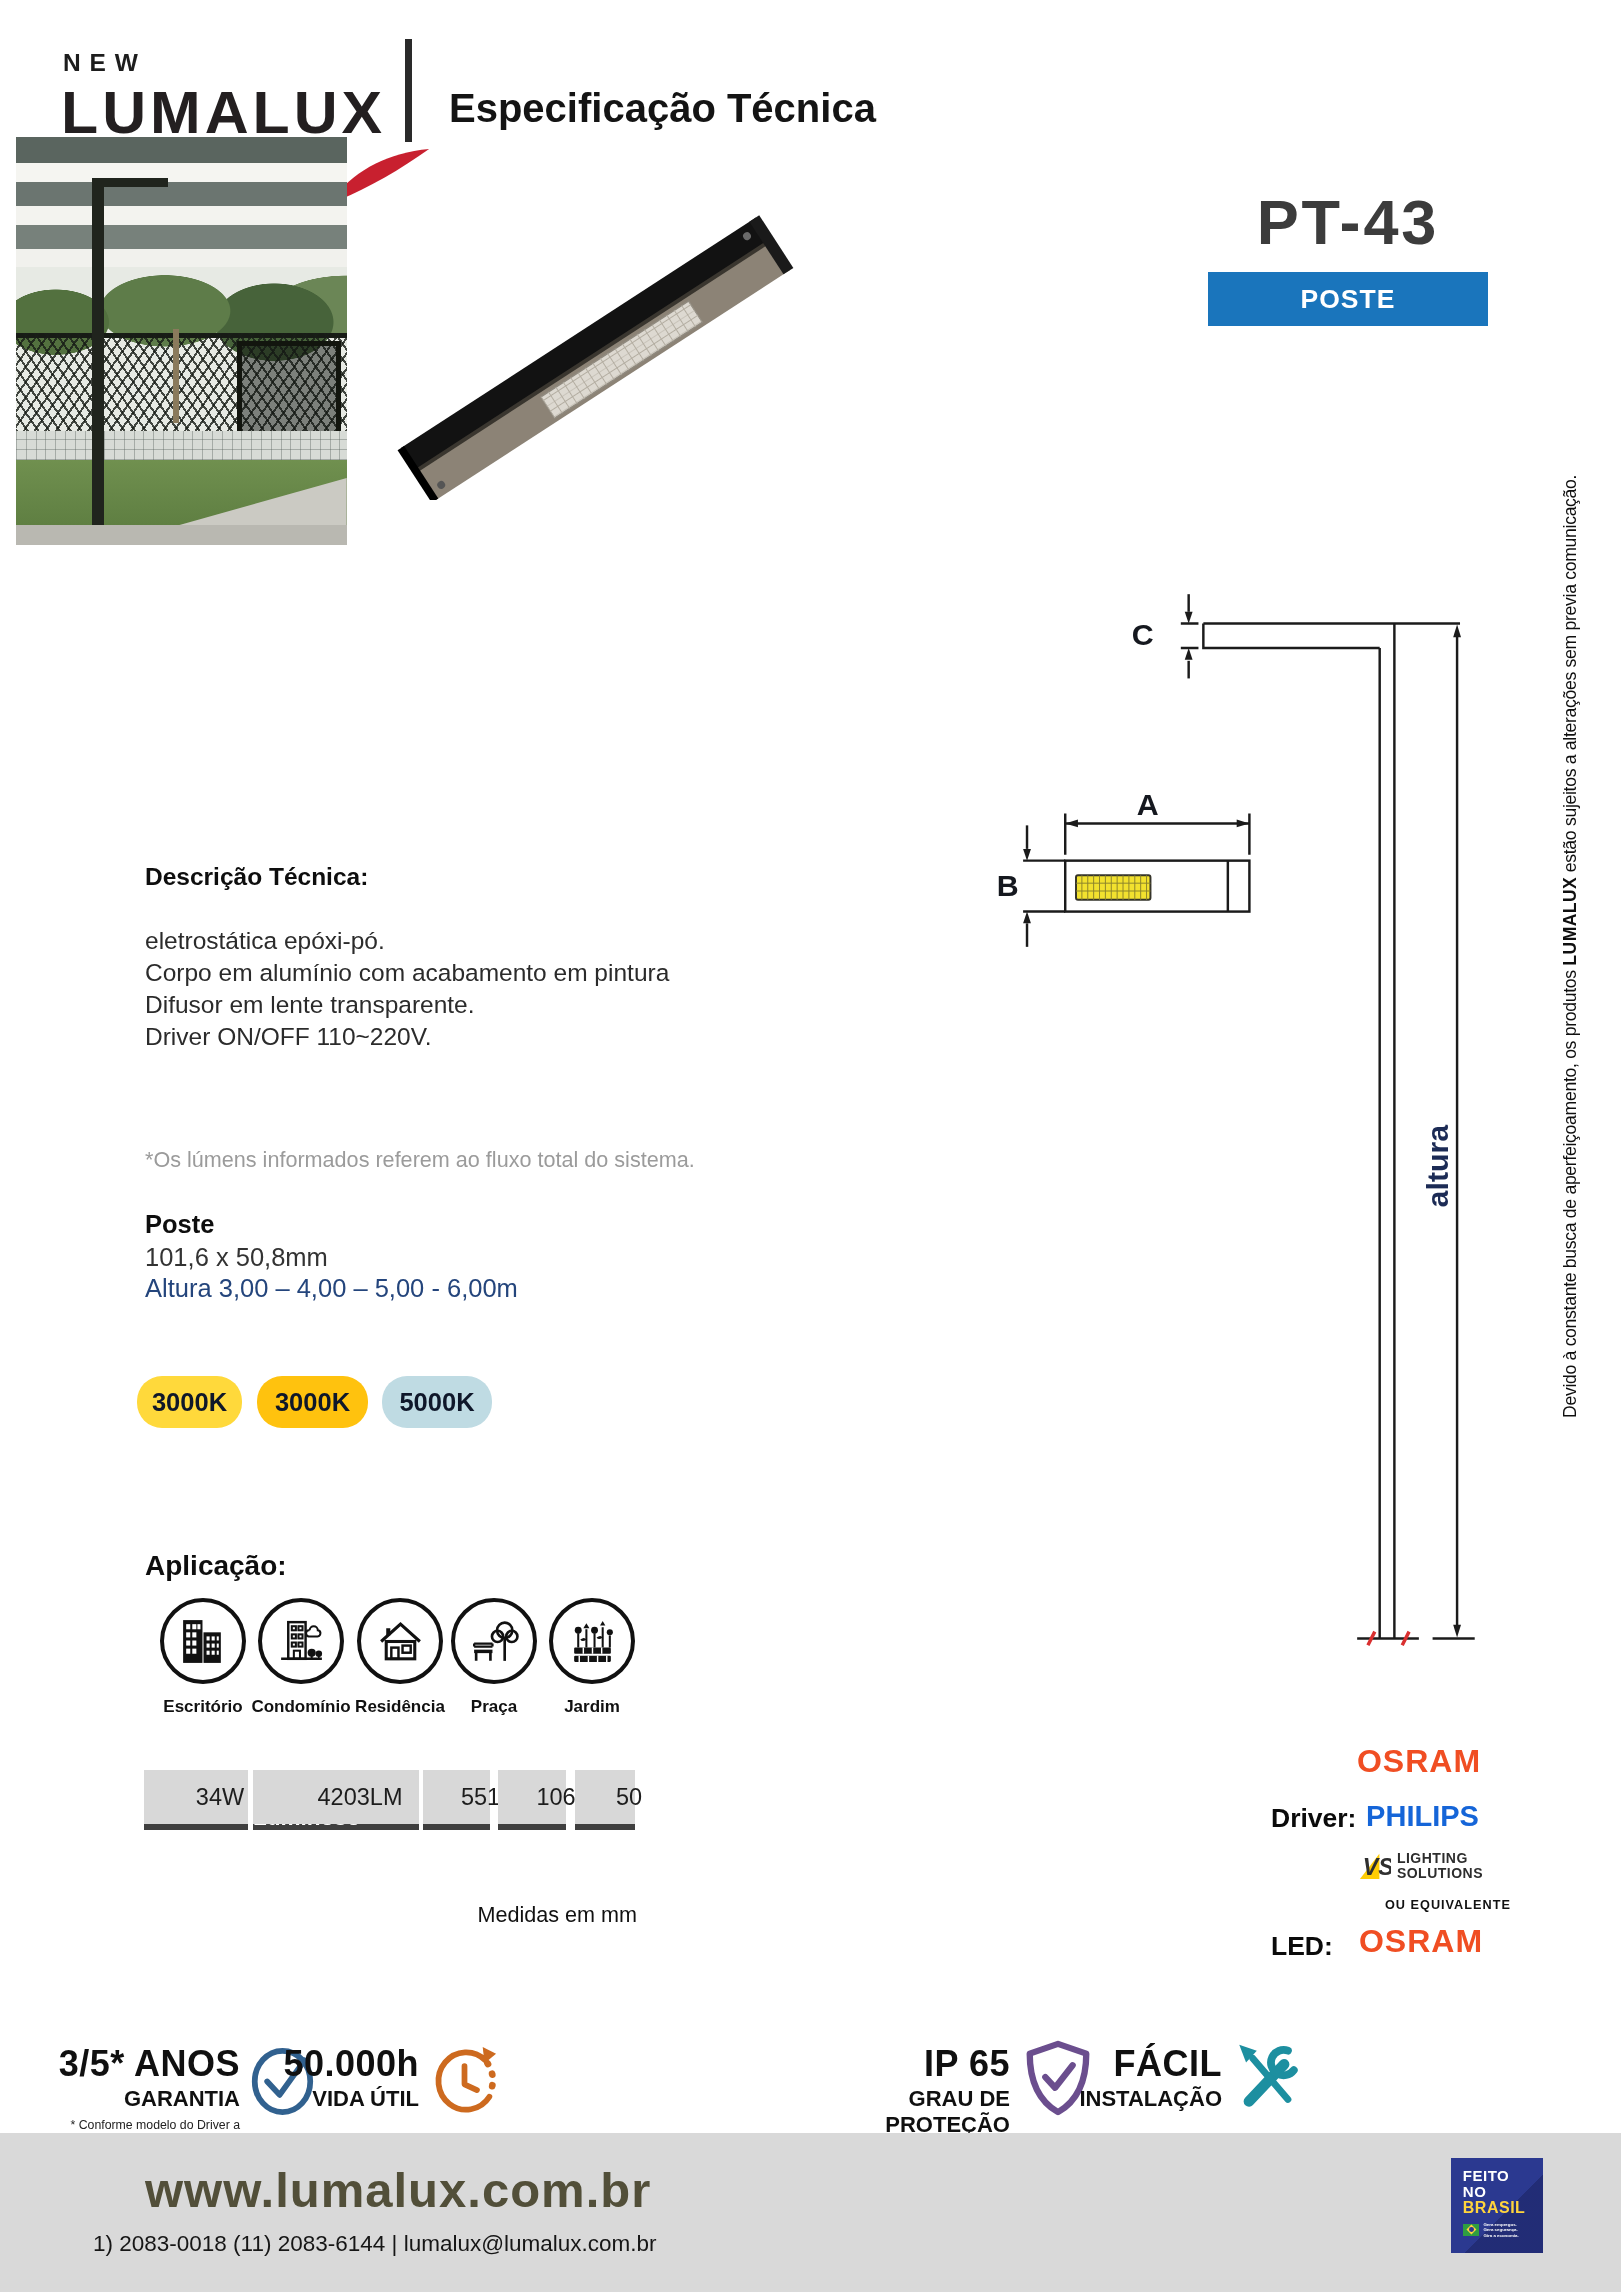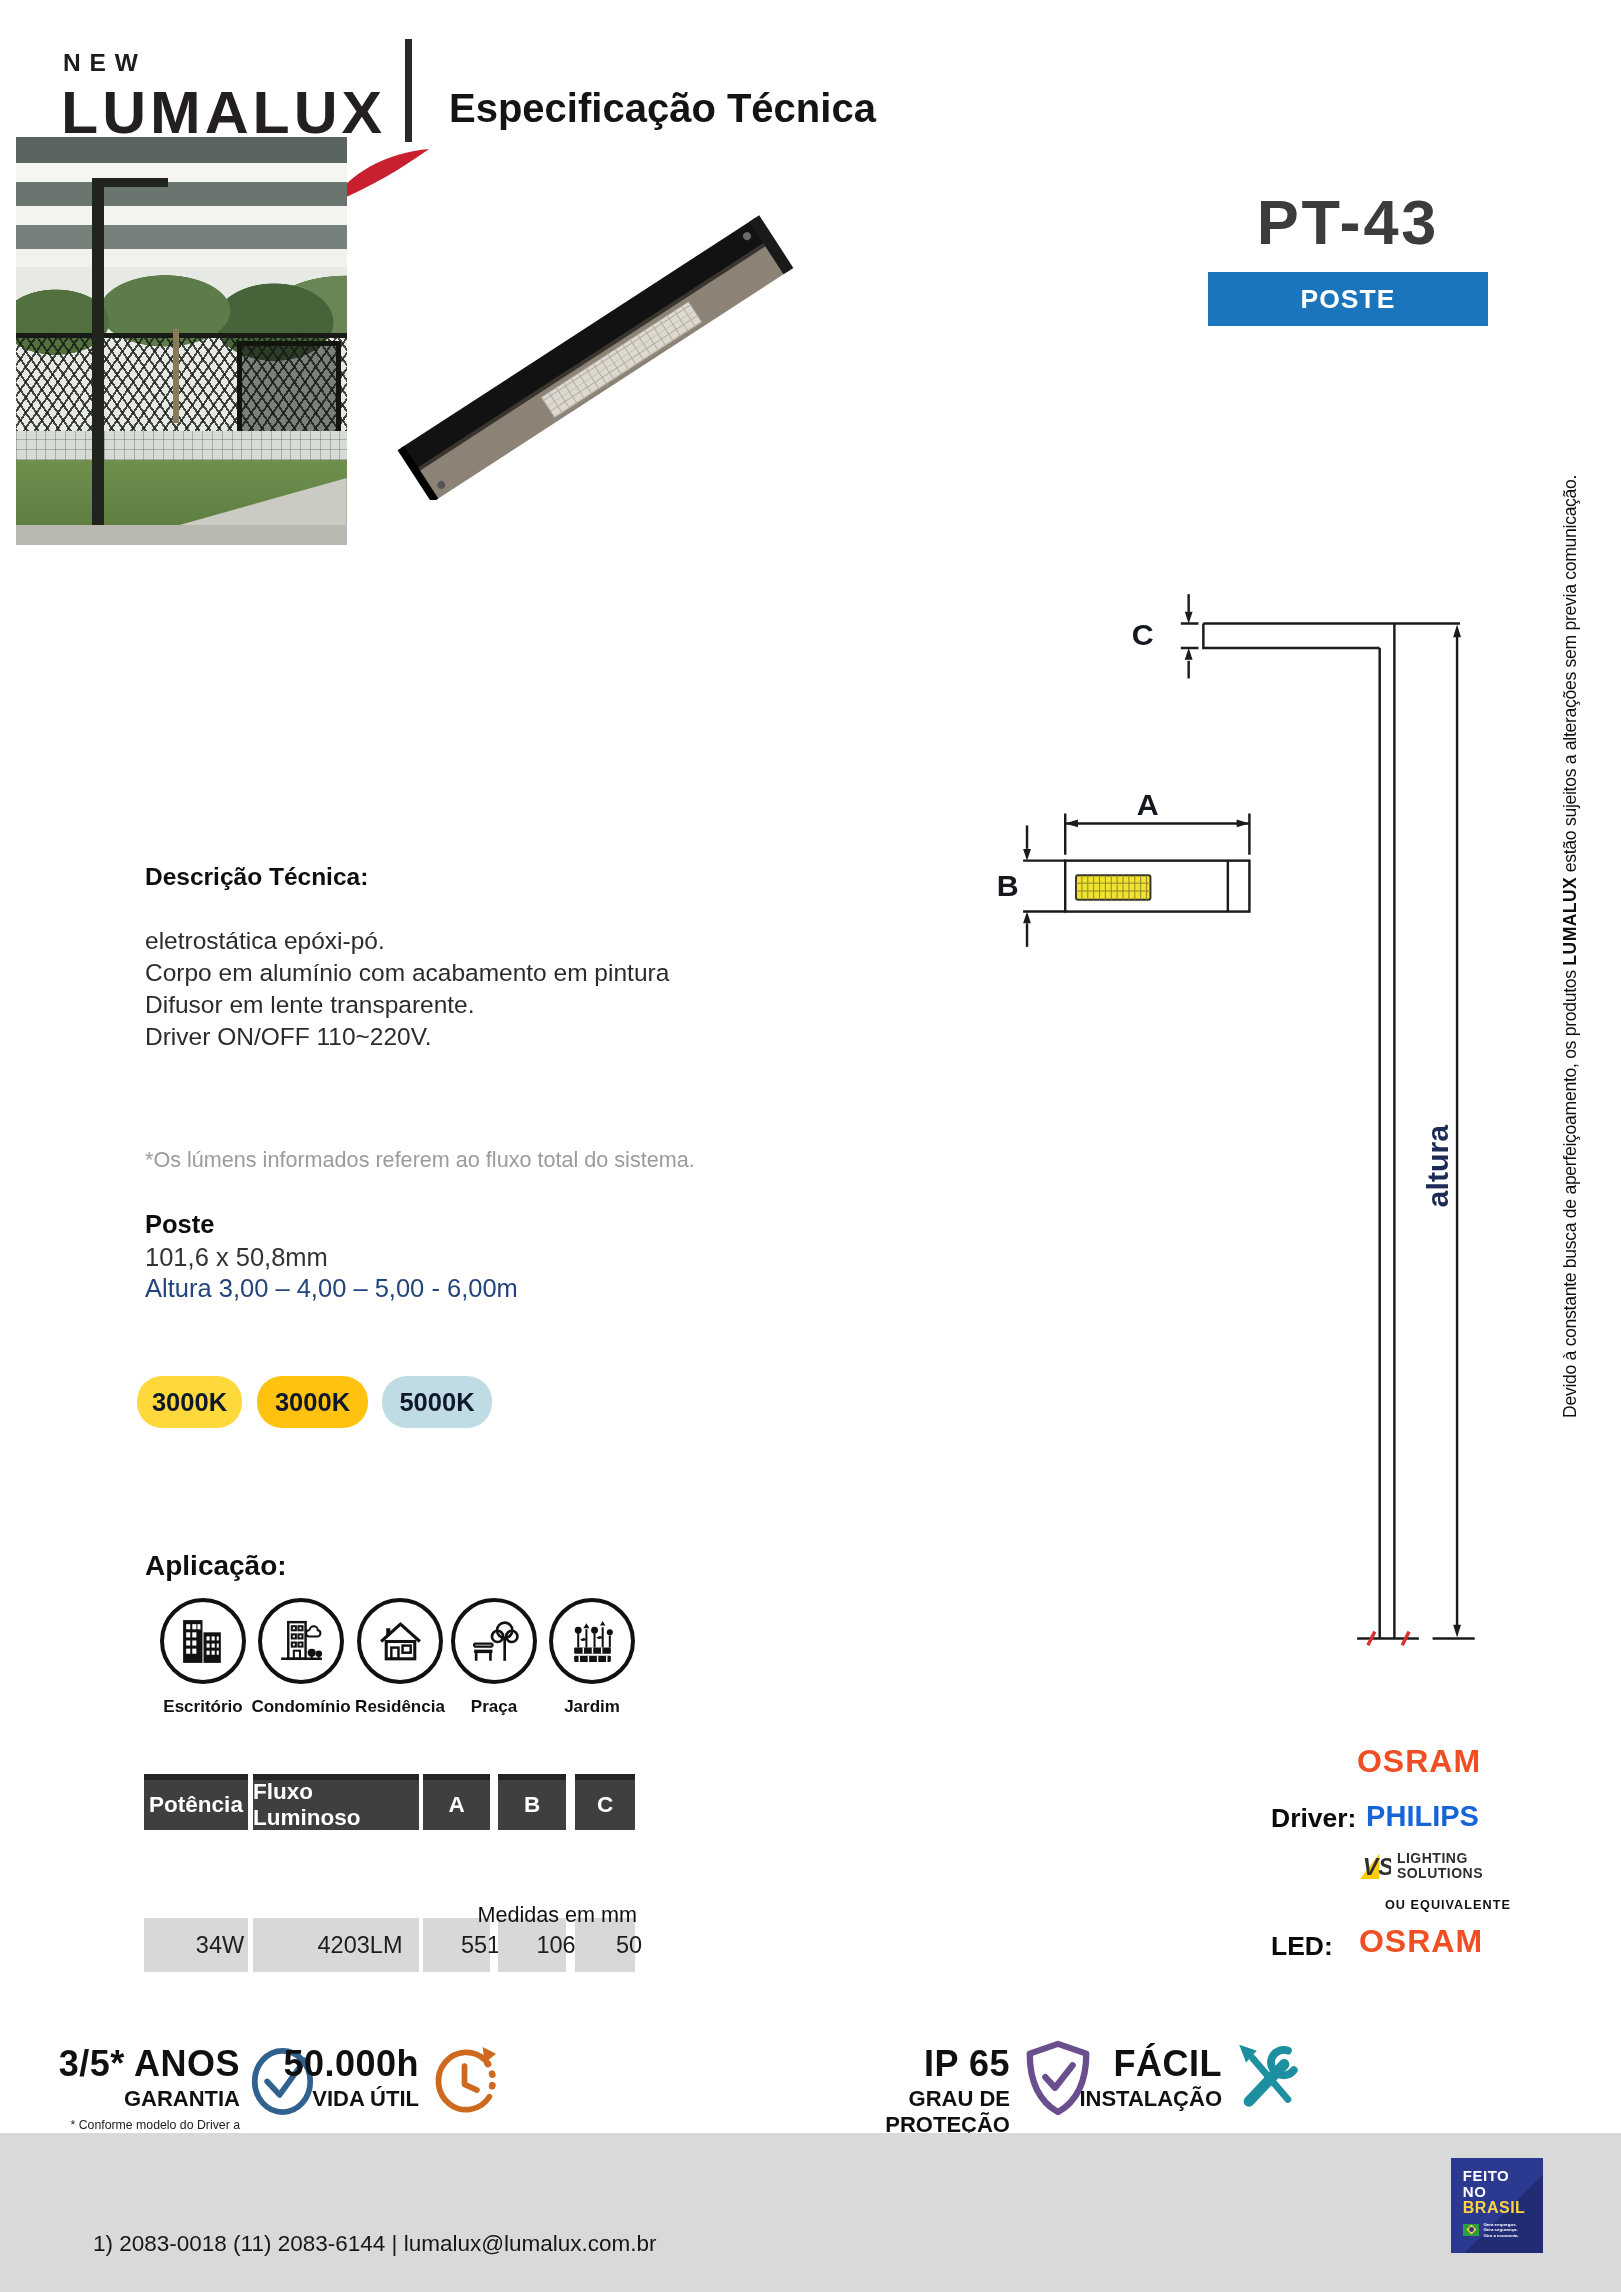--- a/index.html
+++ b/index.html
@@ -83,21 +83,21 @@
   .app-item{top:1598px;width:108px;text-align:center;}
   .app-circle{width:86px;height:86px;border:4.4px solid #111;border-radius:50%;margin:0 auto;
               display:flex;align-items:center;justify-content:center;box-sizing:border-box;}
   .app-label{margin-top:12.7px;font-size:17px;font-weight:700;color:#111;}
   .ai0{left:149px;} .ai1{left:247px;} .ai2{left:346px;} .ai3{left:440px;} .ai4{left:538px;}
 
   
   .th,.td{display:flex;align-items:center;justify-content:center;box-sizing:border-box;}
   .th{top:1774px;height:56px;background:#3f3f3f;border-top:6.9px solid #232323;color:#fff;
       font-size:22.5px;font-weight:700;}
-  .td{top:1918px;height:54px;background:#d8d8d8;color:#1d1d1d;font-size:23.5px;padding-left:48px;}
+  .td{top:1770px;height:54px;background:#d8d8d8;color:#1d1d1d;font-size:23.5px;padding-left:48px;}
   .c0{left:144px;width:104px;} .c1{left:253px;width:166px;} .c2{left:423px;width:67px;}
   .c3{left:498px;width:68px;} .c4{left:575px;width:60px;}
   .tbl-note{left:441px;top:1902px;width:196px;text-align:right;font-size:21.6px;color:#111;}
 
   
   .osram{width:132px;text-align:center;font-size:32px;font-weight:800;color:#f04e23;letter-spacing:1px;}
   .osram1{left:1353px;top:1743px;}
   .osram2{left:1355px;top:1923px;}
   .driver-label{left:1271px;top:1803px;font-size:26.5px;font-weight:800;color:#0b0b0b;}
   .philips{left:1358px;top:1800px;width:129px;text-align:center;font-size:29px;font-weight:800;color:#1565d8;}
@@ -430,20 +430,21 @@
     <div class="feat-sub">INSTALAÇÃO</div>
   </div>
   <svg class="abs f4i" width="73" height="76" viewBox="0 0 74 78">
     <path d="M18 64 L54 26" stroke="#1d8fa0" stroke-width="11" stroke-linecap="round" fill="none"></path>
     <path d="M58 12 A13 13 0 1 0 64 32" stroke="#1d8fa0" stroke-width="8" fill="none" stroke-linecap="round"></path>
     <path d="M22 20 L58 62" stroke="#1d8fa0" stroke-width="7" stroke-linecap="round" fill="none"></path>
     <polygon points="8,6 26,12 15,24" fill="#1d8fa0"></polygon>
   </svg>
 
   <div class="abs footer"></div>
+  <div class="abs site-url">www.lumalux.com.br</div>
   <div class="abs contact">1) 2083-0018 (11) 2083-6144 |  lumalux@lumalux.com.br</div>
   <div class="abs made-badge">
     <div class="mb-line">FEITO</div>
     <div class="mb-line">NO</div>
     <div class="mb-line mb-brasil">BRASIL</div>
     <div class="mb-row">
       <div class="mb-flag">
           <div class="d"></div>
           <div class="c"></div>
         </div>

